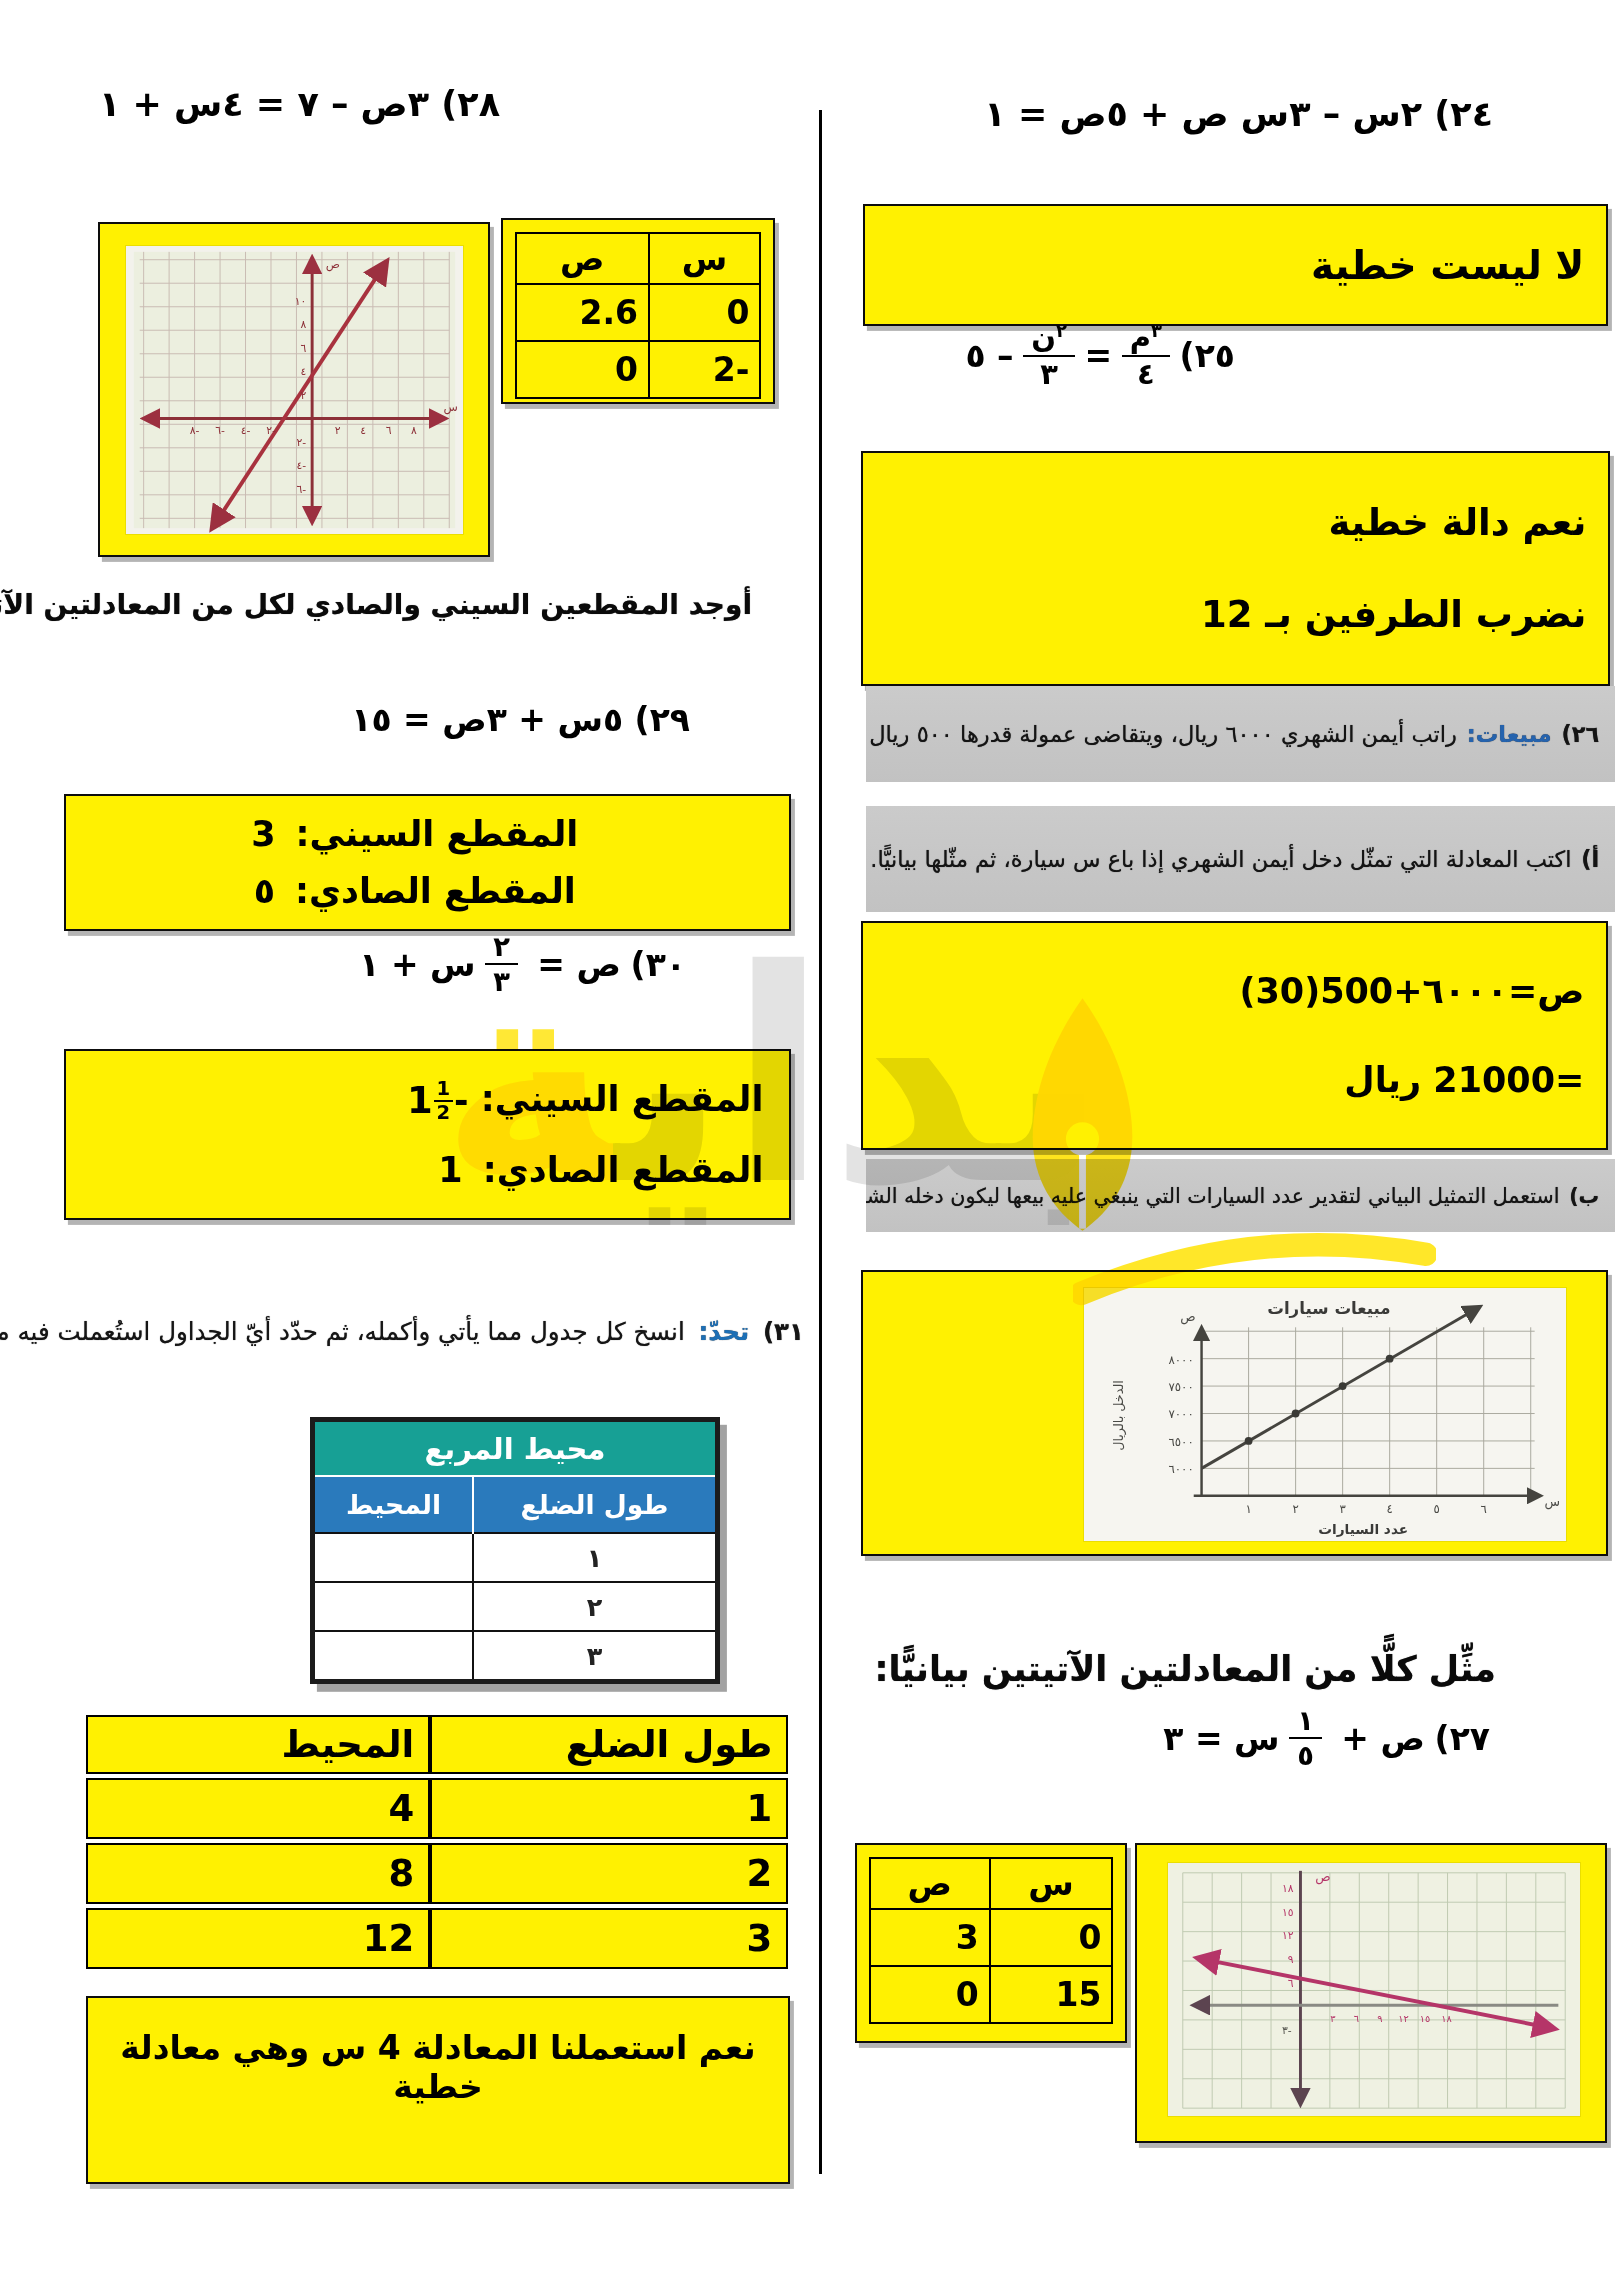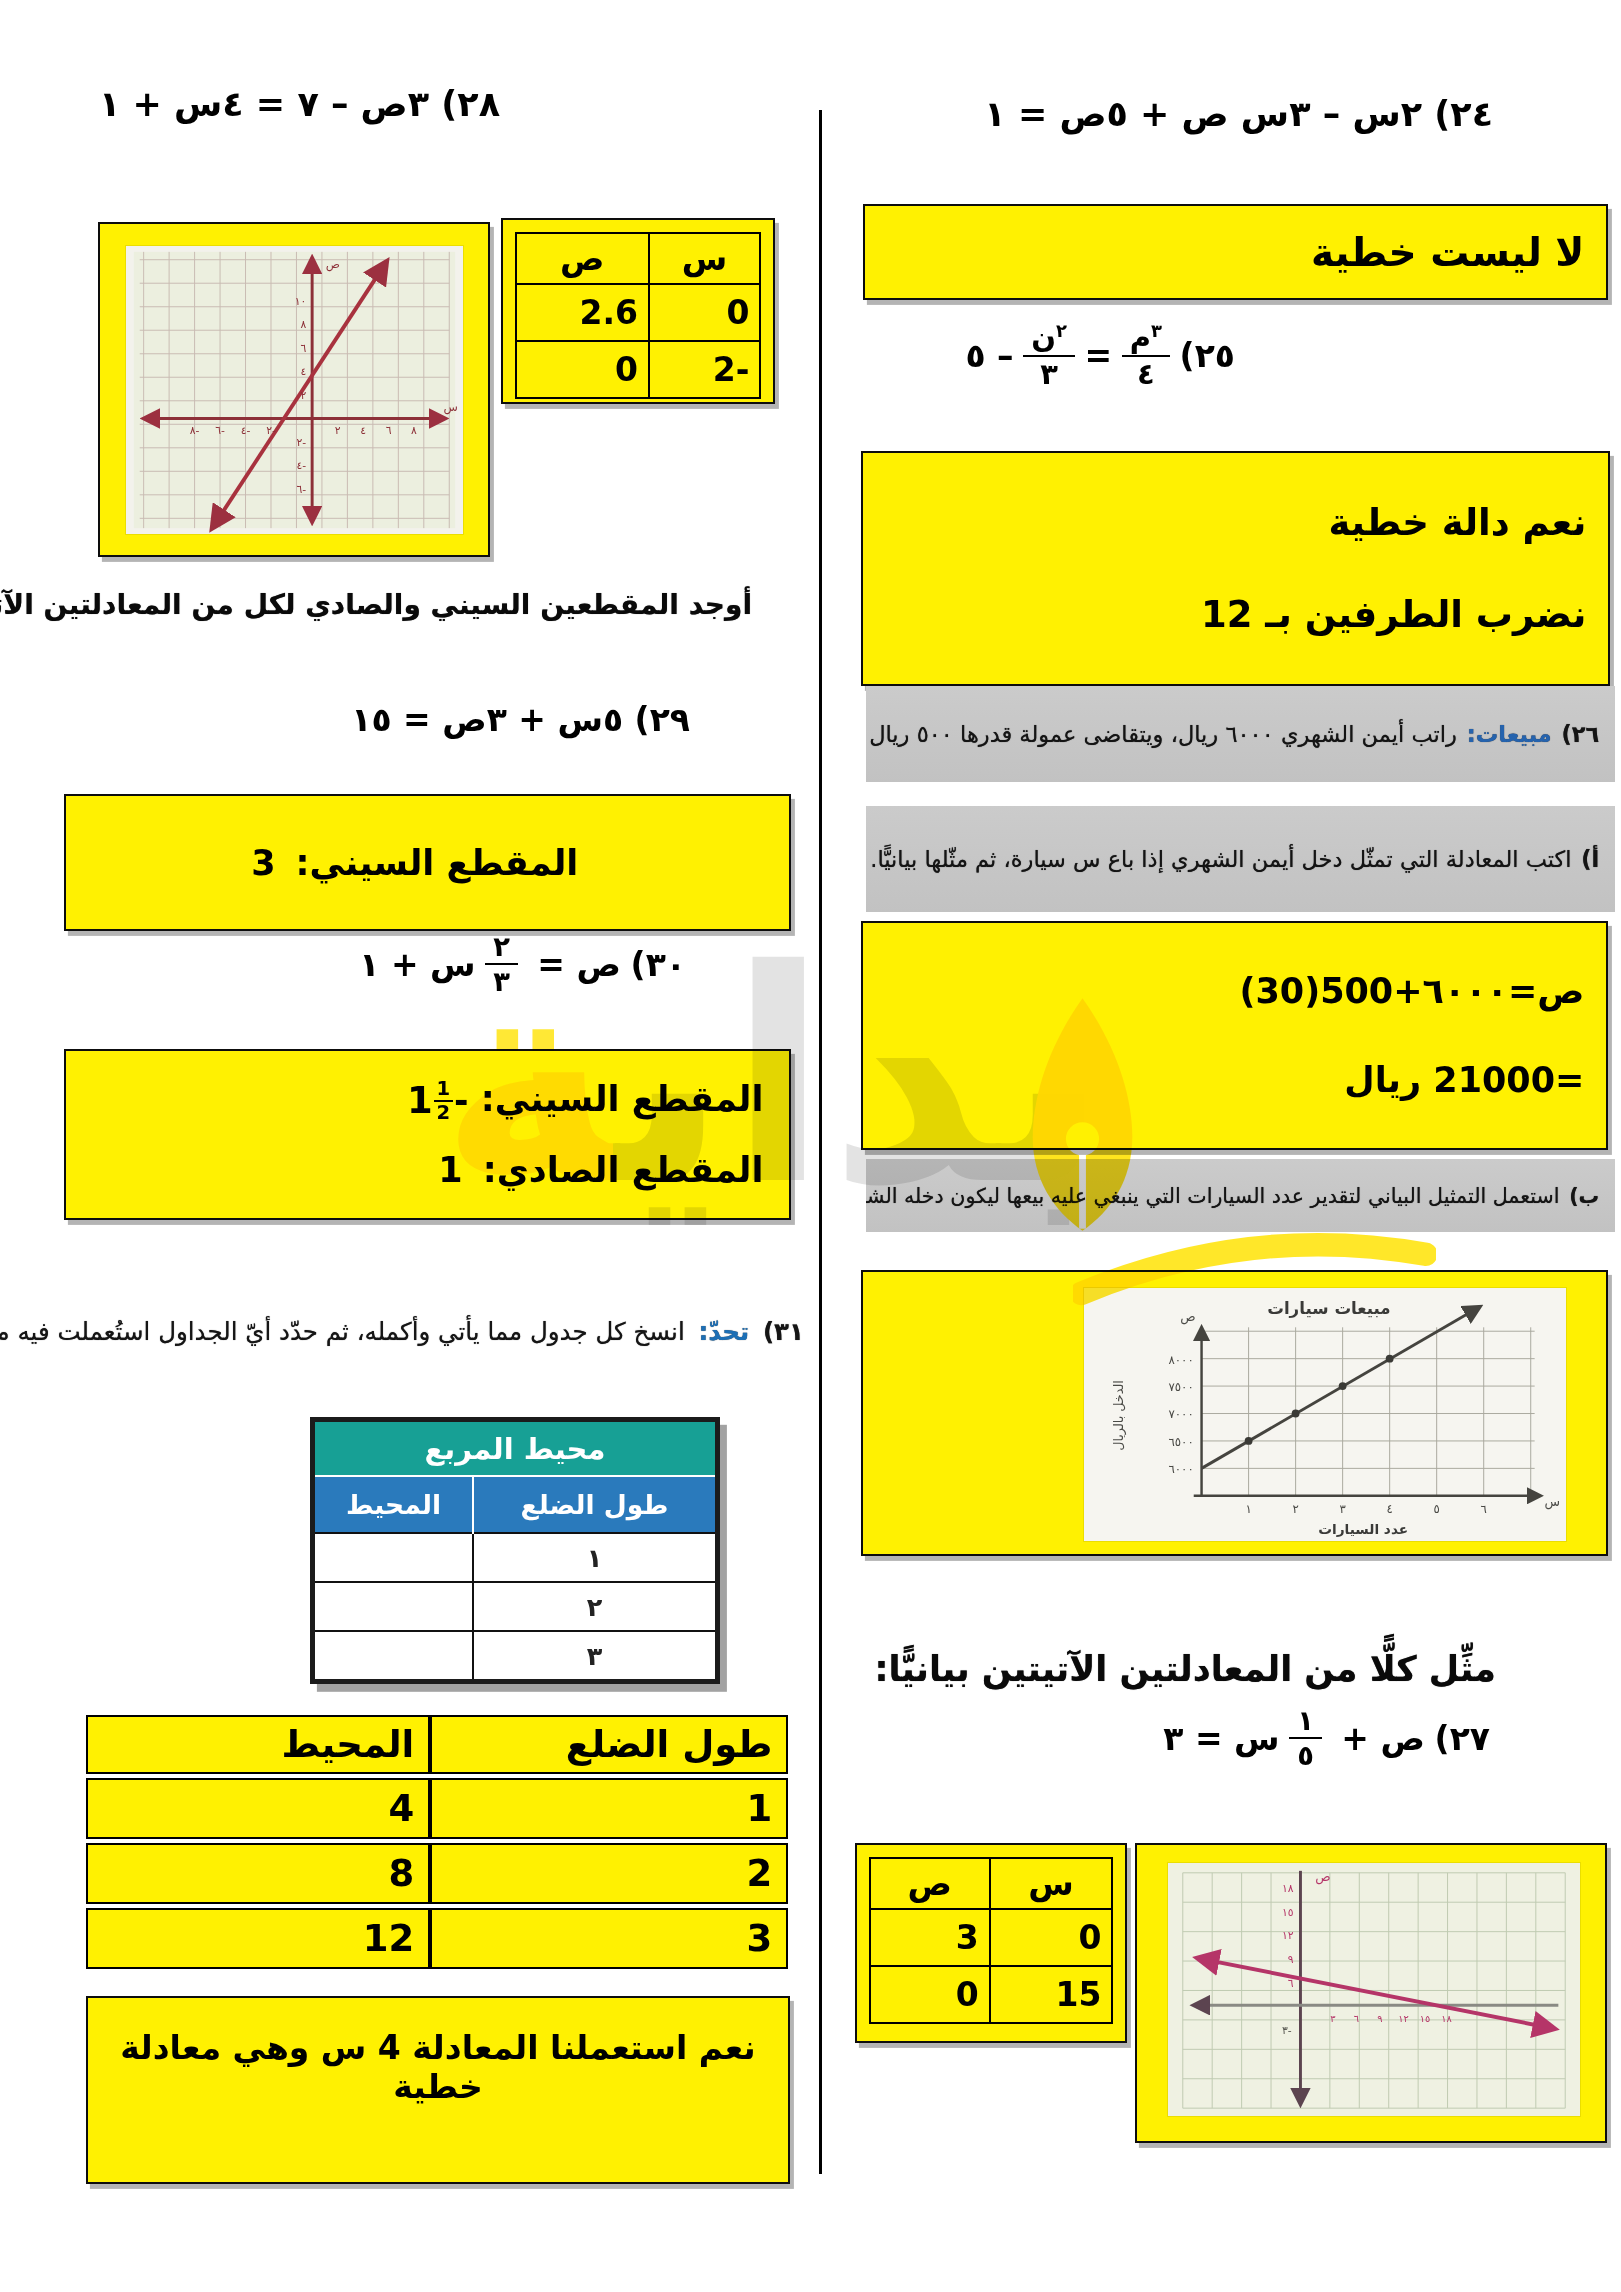--- a/index.html
+++ b/index.html
@@ -76,21 +76,21 @@
 </style>
 </head>
 <body>
 
 <div class="page">
 
   <div class="abs divider" style="left:819px;top:110px;width:2.9px;height:2064px;"></div>
 
   <div class="abs eq" style="left:921px;top:94px;width:572px;font-size:35px;">٢٤) ٢س – ٣س ص + ٥ص = ١</div>
 
-  <div class="abs ybox" style="left:863px;top:204px;width:745px;height:96px;display:flex;align-items:center;">
+  <div class="abs ybox" style="left:863px;top:204px;width:745px;height:122px;display:flex;align-items:center;">
     <div class="rtl ans" style="width:100%;text-align:right;padding-right:21.6px;font-size:39px;">لا ليست خطية</div>
   </div>
 
   <div class="abs eq" style="left:843px;top:323px;width:392px;font-size:33px;display:flex;direction:rtl;align-items:center;justify-content:flex-start;">
     <span>٢٥)</span>
     <span class="vfrac" style="font-size:29px;">
       <span class="fn"><span class="supd">٣</span><span>م</span></span>
       <span class="fd">٤</span>
     </span>
     <span>=</span>
@@ -314,20 +314,24 @@
 
   <div class="abs head" style="left:78px;top:588px;width:674px;font-size:28px;">أوجد المقطعين السيني والصادي لكل من المعادلتين الآتيتين:</div>
 
   <div class="abs eq" style="left:274px;top:700px;width:416px;font-size:33px;">٢٩) ٥س + ٣ص = ١٥</div>
 
   <div class="abs ybox" style="left:64px;top:794px;width:727px;height:137px;display:flex;flex-direction:column;justify-content:space-evenly;align-items:center;">
     <div class="rtl ans" style="text-align:right;padding-right:25.5px;font-size:35px;">
       <span>المقطع السيني:</span>
       <span style="margin-right:7.8px;">3</span>
     </div>
+    <div class="rtl ans" style="text-align:right;padding-right:25.5px;font-size:35px;">
+      <span>المقطع الصادي:</span>
+      <span style="margin-right:7.8px;">٥</span>
+    </div>
   </div>
 
   <div class="abs eq" style="left:255px;top:933px;width:431px;font-size:33px;display:flex;direction:rtl;align-items:center;justify-content:flex-start;">
     <span>٣٠)</span>
     <span style="margin:0 9.8px;">ص =</span>
     <span class="vfrac" style="font-size:27.4px;">
       <span class="fn">٢</span>
       <span class="fd">٣</span>
     </span>
     <span>س + ١</span>

